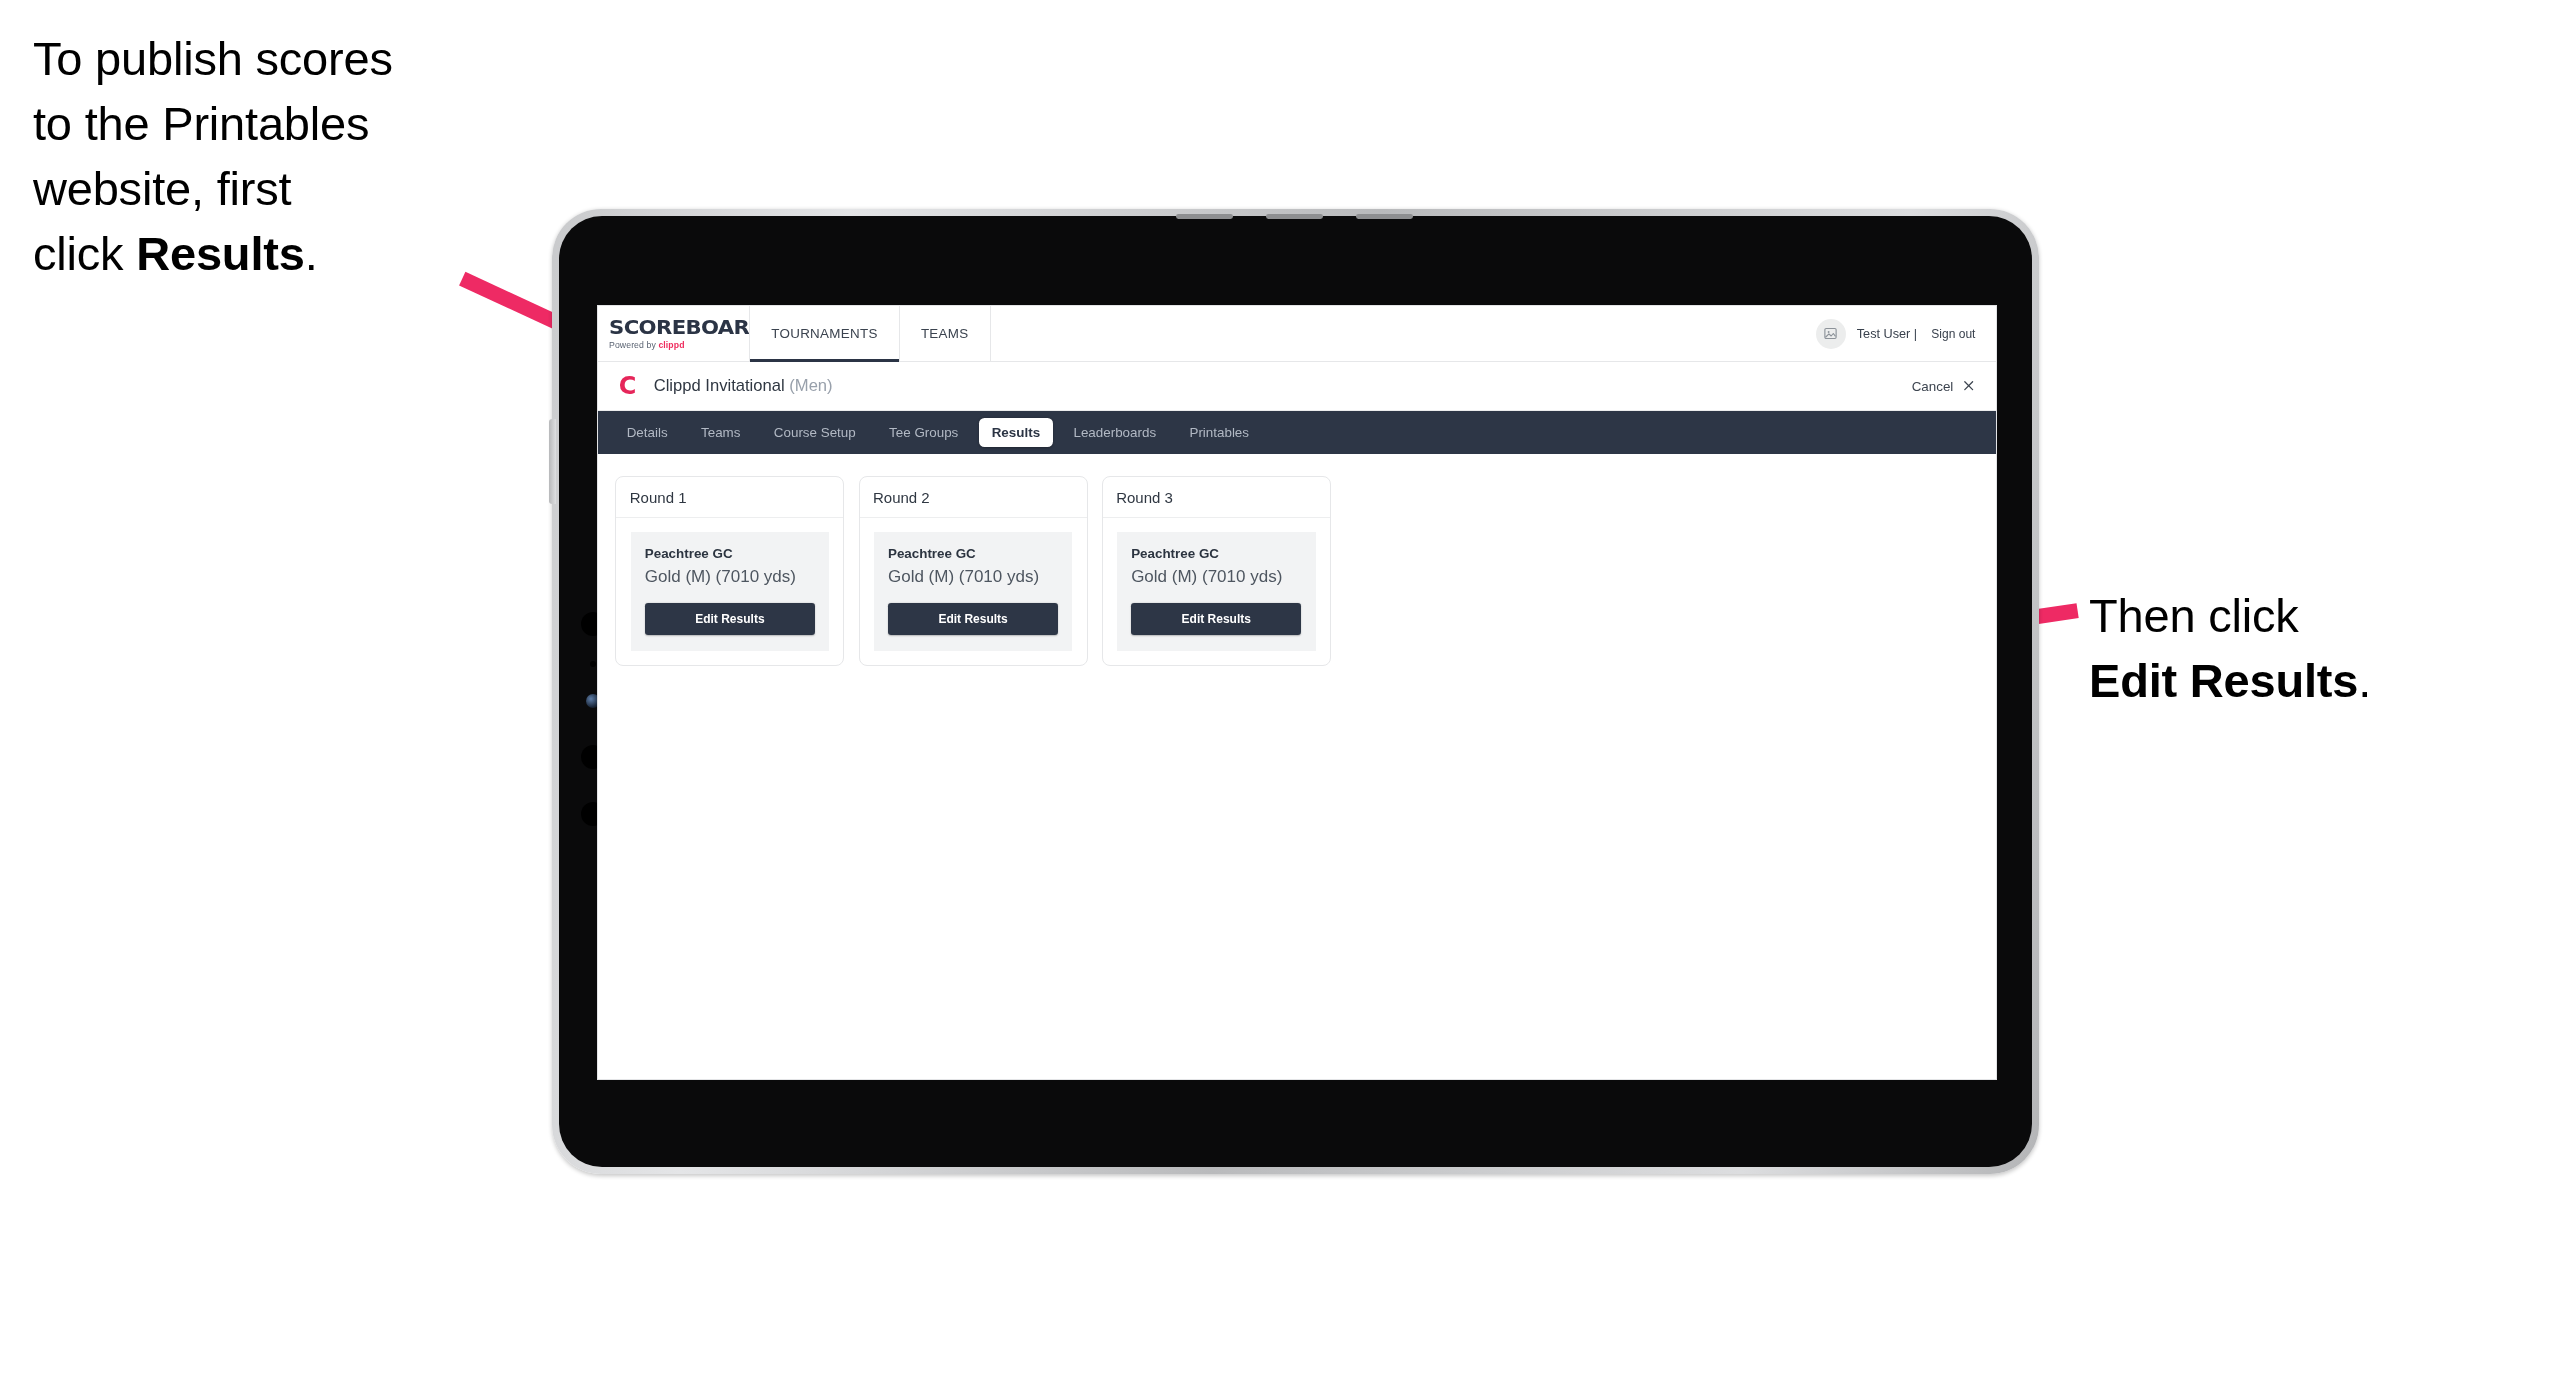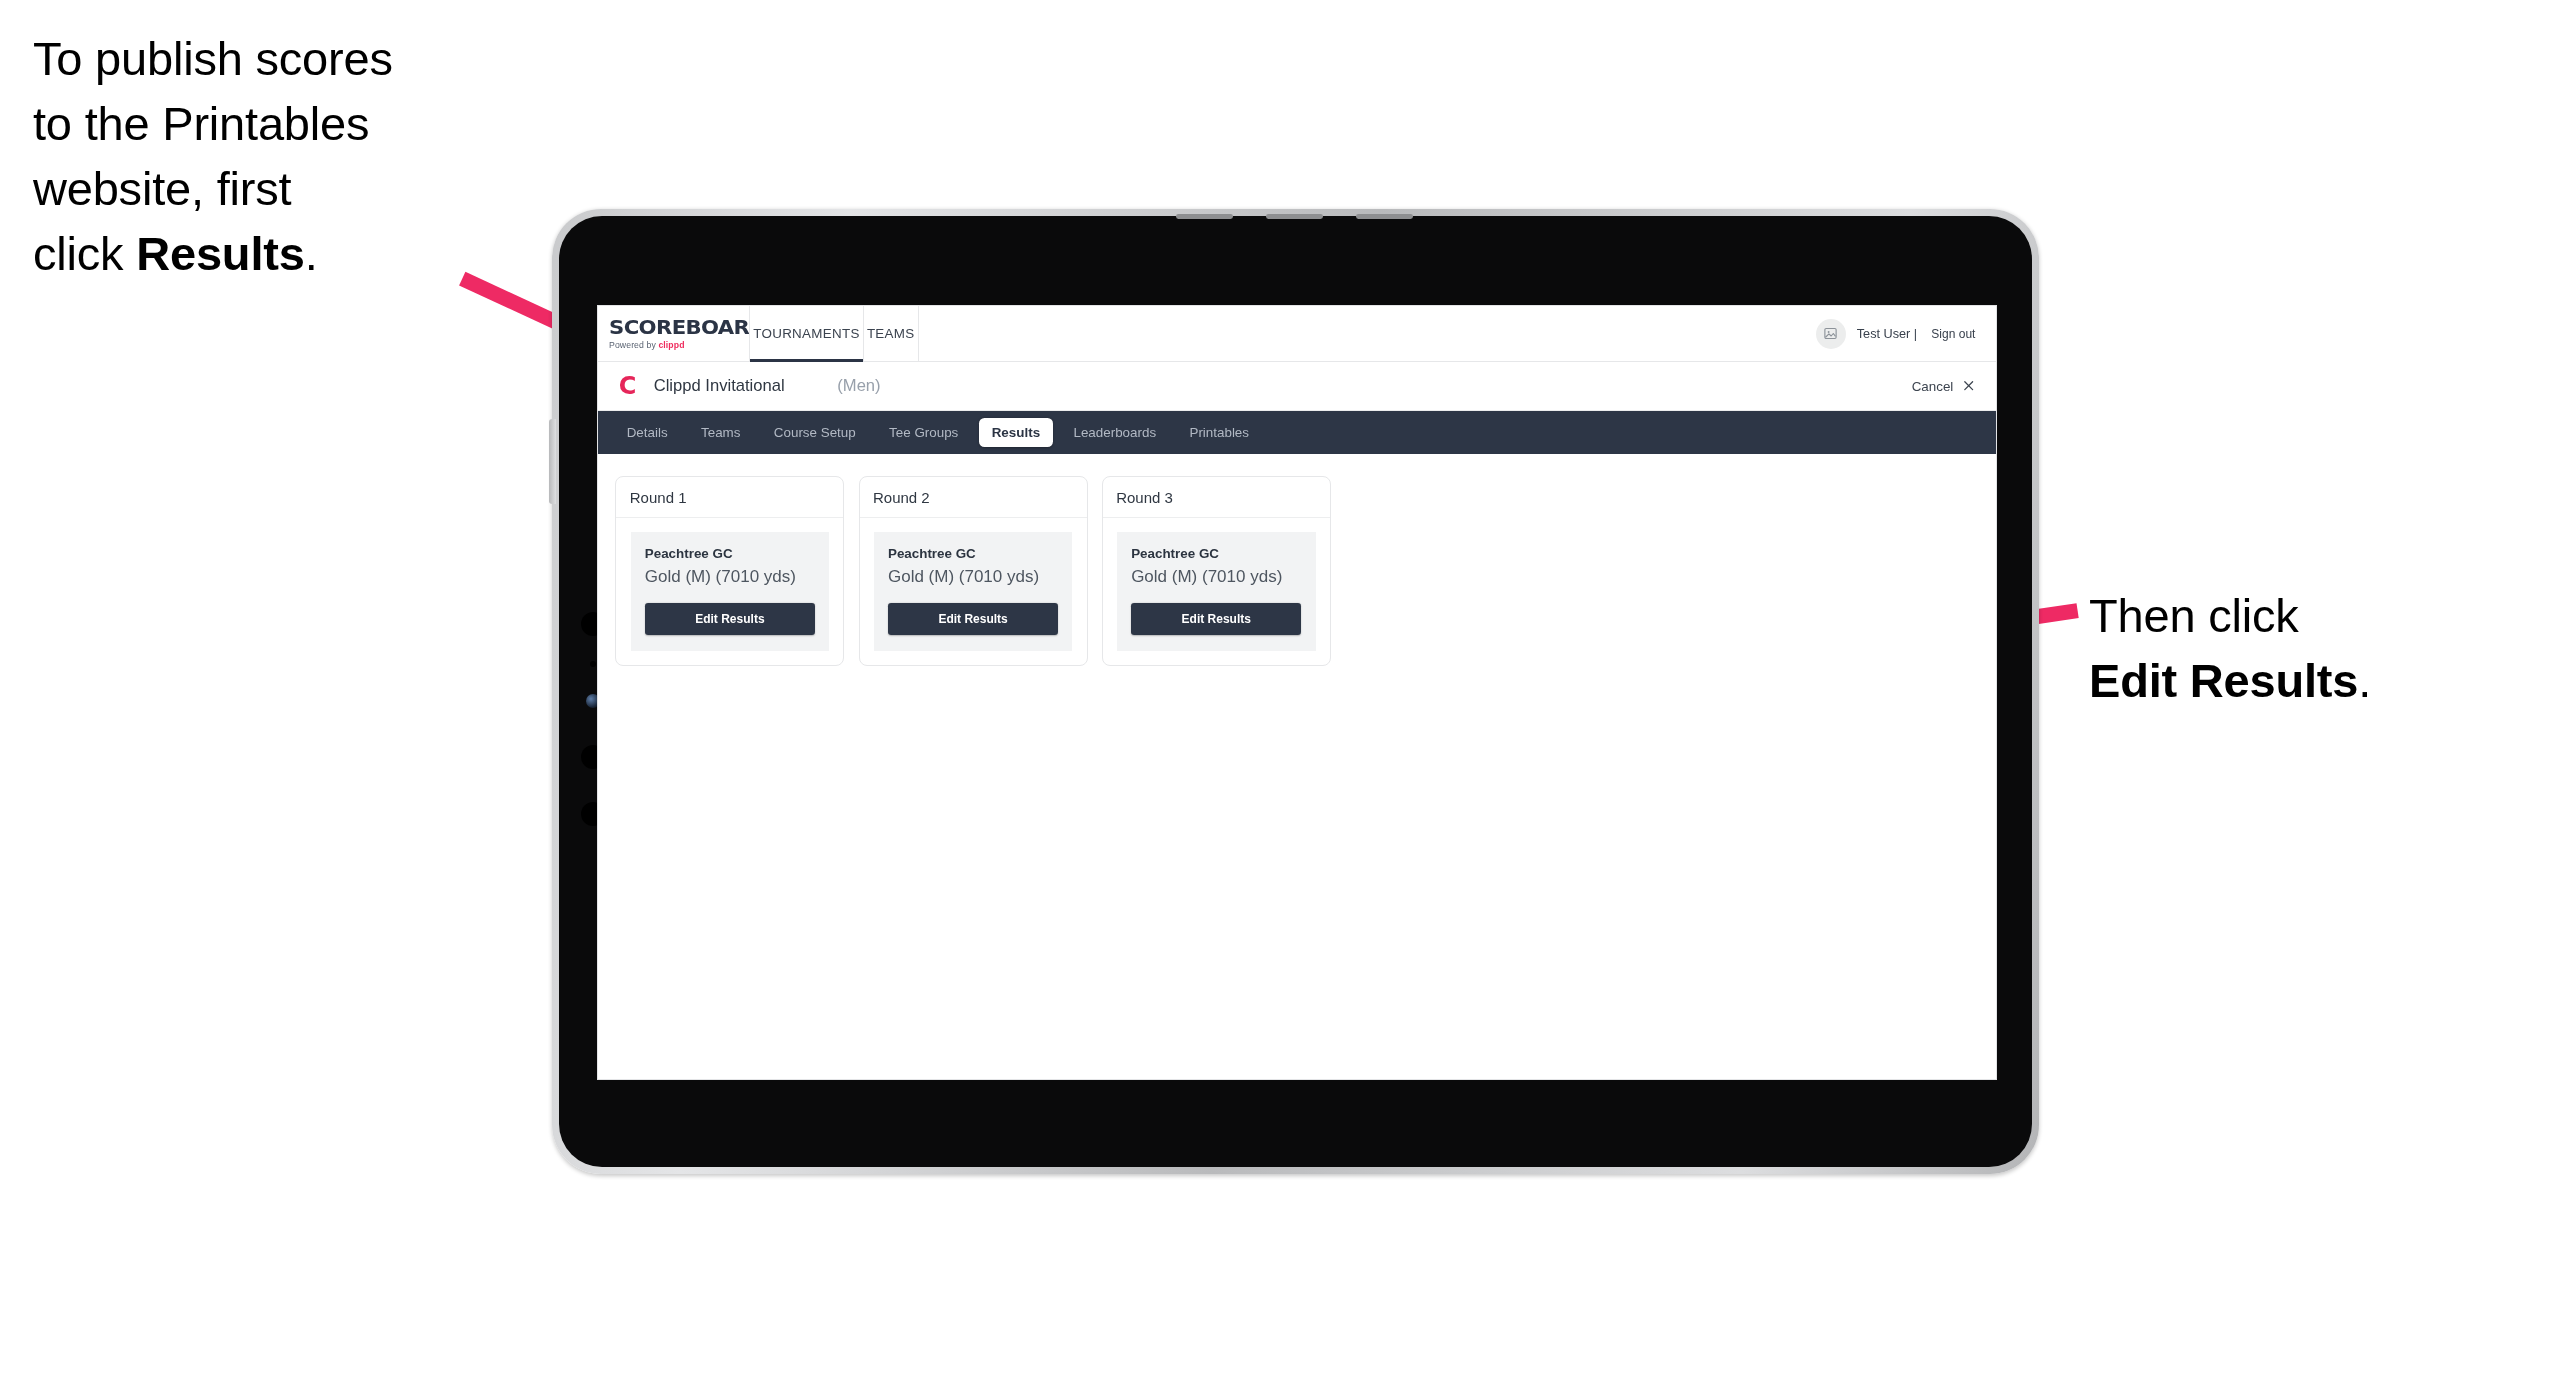--- a/index.html
+++ b/index.html
@@ -158,21 +158,21 @@
     color: #5a6372;
     letter-spacing: 0.1px;
   }
   #brand-tagline .brand-clippd {
     color: #ef2b5d;
     font-weight: 700;
   }
   .topbar-tab {
     display: flex;
     align-items: center;
-    padding: 0 3px;
+    padding: 0 21px;
     font-size: 13.4px;
     color: #3b434f;
     letter-spacing: 0.3px;
     border-left: 0.8px solid #e6e7e9;
     border-right: 0.8px solid #e6e7e9;
     margin-left: -0.8px;
     position: relative;
     cursor: pointer;
     background: #fff;
   }
@@ -227,21 +227,21 @@
     font-size: 24px;
     color: #e6265a;
     line-height: 1;
     text-align: center;
   }
   #tournament-title {
     margin-left: 12.7px;
     font-size: 16.6px;
     color: #2f3742;
   }
-  #tournament-title .title-suffix { color: #98a0ab; padding-left: 48px; }
+  #tournament-title .title-suffix { color: #98a0ab; }
   #header-spacer { flex: 1; }
   #cancel-button {
     display: flex;
     align-items: center;
     gap: 8.7px;
     font-size: 13.4px;
     color: #3c444f;
     cursor: pointer;
   }
 

